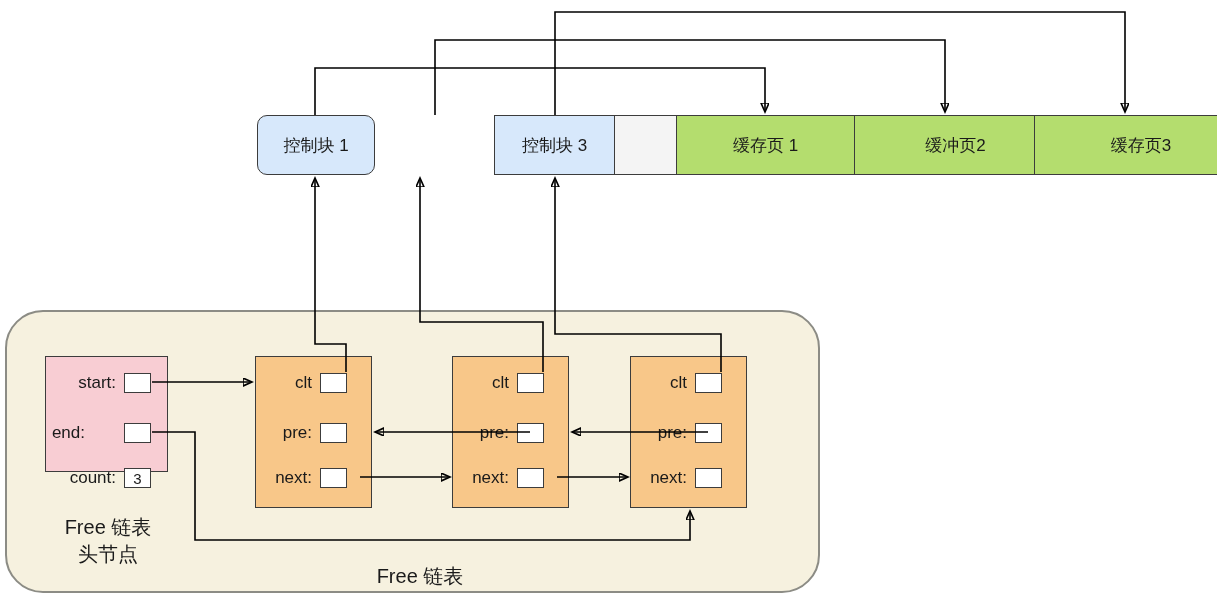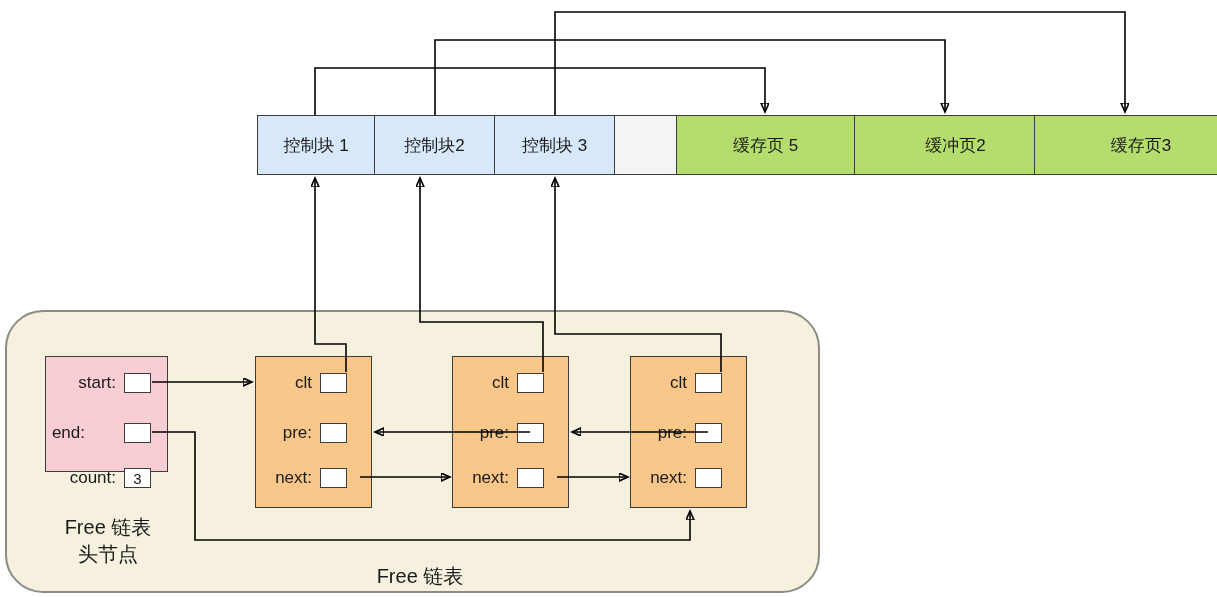--- a/index.html
+++ b/index.html
@@ -64,34 +64,31 @@
   svg.overlay{position:absolute;left:0;top:0;pointer-events:none;z-index:10;}
   svg.overlay path{fill:none;stroke:#000;stroke-width:1.6px;}
 </style>
 </head>
 <body>
 
 <div class="canvas">
 
   <div class="free-container"></div>
 
-  <div class="seg control" style="left:257px;width:118px;">
+  <div class="seg control" style="left:257px;width:118px;border-radius:10px;">
     <span>控制块 1</span>
-  </div>
-  <div class="seg control" style="left:374px;width:121px;">
-    <span>控制块2</span>
   </div>
   <div class="seg control" style="left:494px;width:121px;">
     <span>控制块 3</span>
   </div>
   <div class="seg empty" style="left:614px;width:63px;">
     <span></span>
   </div>
   <div class="seg page" style="left:676px;width:179px;">
-    <span>缓存页 5</span>
+    <span>缓存页 1</span>
   </div>
   <div class="seg page" style="left:854px;width:203px;">
     <span>缓冲页2</span>
   </div>
   <div class="seg page" style="left:1034px;width:214px;">
     <span>缓存页3</span>
   </div>
 
   <div class="head">
     <div class="row" style="top:16px;">

